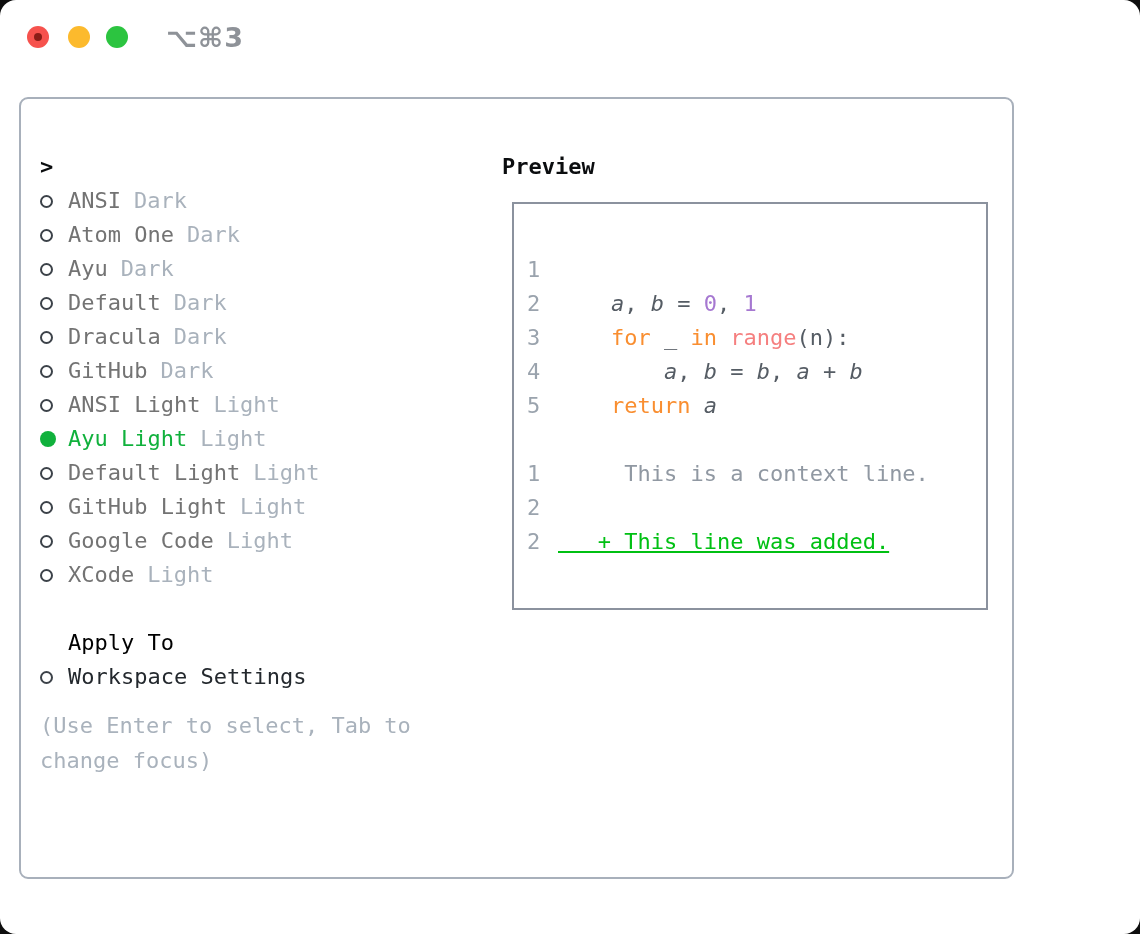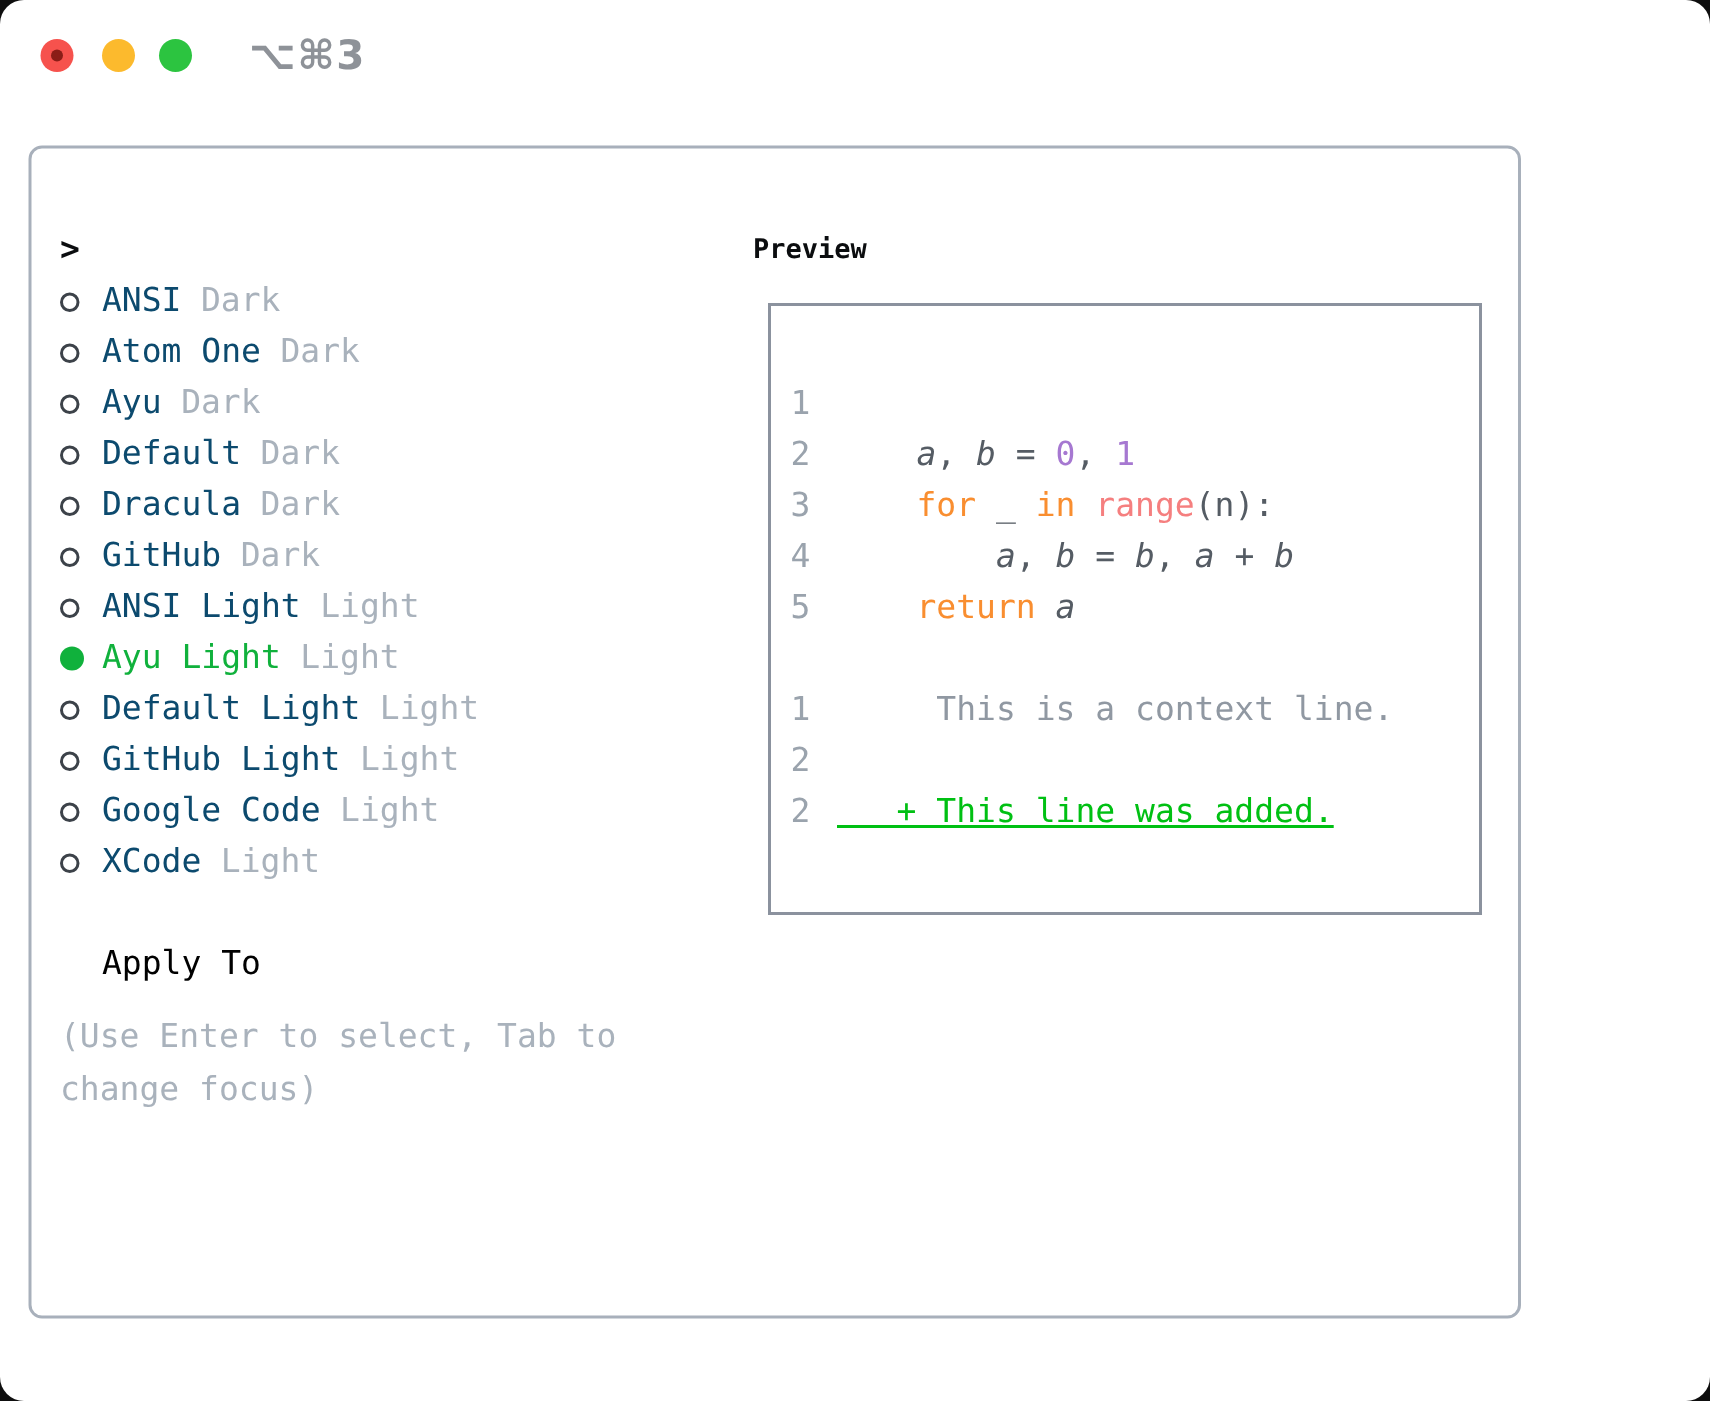--- a/index.html
+++ b/index.html
@@ -21,31 +21,31 @@
          border:2px solid #a8b0bb;border-radius:9px;background:#fff;}
 
   
   .left-col{position:absolute;left:19px;top:51px;width:420px;font-size:22px;color:#33393f;}
   .row{display:flex;align-items:center;height:34px;line-height:34px;white-space:pre;}
   .marker{display:inline-flex;align-items:center;width:28px;flex:0 0 28px;}
   .prompt{font-weight:bold;color:#0b0d0f;}
   .hdr-title{font-weight:bold;color:#0b0d0f;}
   .radio{width:13px;height:13px;border-radius:50%;border:2.5px solid #3c4249;box-sizing:border-box;}
   .radio.sel{border:none;width:16px;height:16px;background:var(--selected-green);}
-  .theme-name{color:#0c4a6e;}
+  .theme-name{color:#737373;}
   .row.selected .theme-name{color:var(--selected-green);}
   .variant{color:var(--muted-gray);margin-left:13px;}
   .apply-title-row{margin-top:34px;color:#000000;}
   .row.selected .opt-label{color:var(--selected-green);}
   .opt-label{color:#23282d;}
   .hint{margin-top:14px;color:var(--muted-gray);line-height:35px;width:400px;}
 
   
   .preview-title{position:absolute;left:481px;top:51px;height:34px;line-height:34px;
-                 font-size:18px;font-weight:bold;color:#0b0d0f;}
+                 font-size:22px;font-weight:bold;color:#0b0d0f;}
   .preview-box{position:absolute;left:491px;top:103px;width:476px;height:408px;box-sizing:border-box;
                border:2px solid #8b929e;background:#fff;padding:49px 0 0 13px;overflow:hidden;}
   .cline{display:flex;height:34px;line-height:34px;font-size:22px;white-space:pre;}
   .lnum{display:inline-block;width:31px;flex:0 0 31px;color:#9aa3ad;}
   .lcode{white-space:pre;}
   .tok-p{color:#555c64;}
   .tok-k{color:var(--keyword-orange);}
   .tok-f{color:var(--function-blue);}
   .tok-nu{color:var(--number-purple);}
   .tok-sp{color:var(--special-salmon);}
@@ -89,20 +89,21 @@
           <div class="row"><span class="marker"><span class="radio"></span></span><span class="theme-name">Google Code</span><span class="variant">Light</span></div>
           <div class="row"><span class="marker"><span class="radio"></span></span><span class="theme-name">XCode</span><span class="variant">Light</span></div>
         </div>
 
       <div class="row apply-title-row">
         <span class="marker"></span>
         <span>Apply To</span>
       </div>
 
       <div id="apply-list">
+          <div class="row"><span class="marker"><span class="radio"></span></span><span class="opt-label">Workspace Settings</span></div>
         </div>
 
       <div class="hint">(Use Enter to select, Tab to change focus)</div>
     </div>
 
     <div class="preview-title">Preview</div>
 
     <div class="preview-box">
       <div id="code-lines">
           <div class="cline"><span class="lnum">1</span></div>

